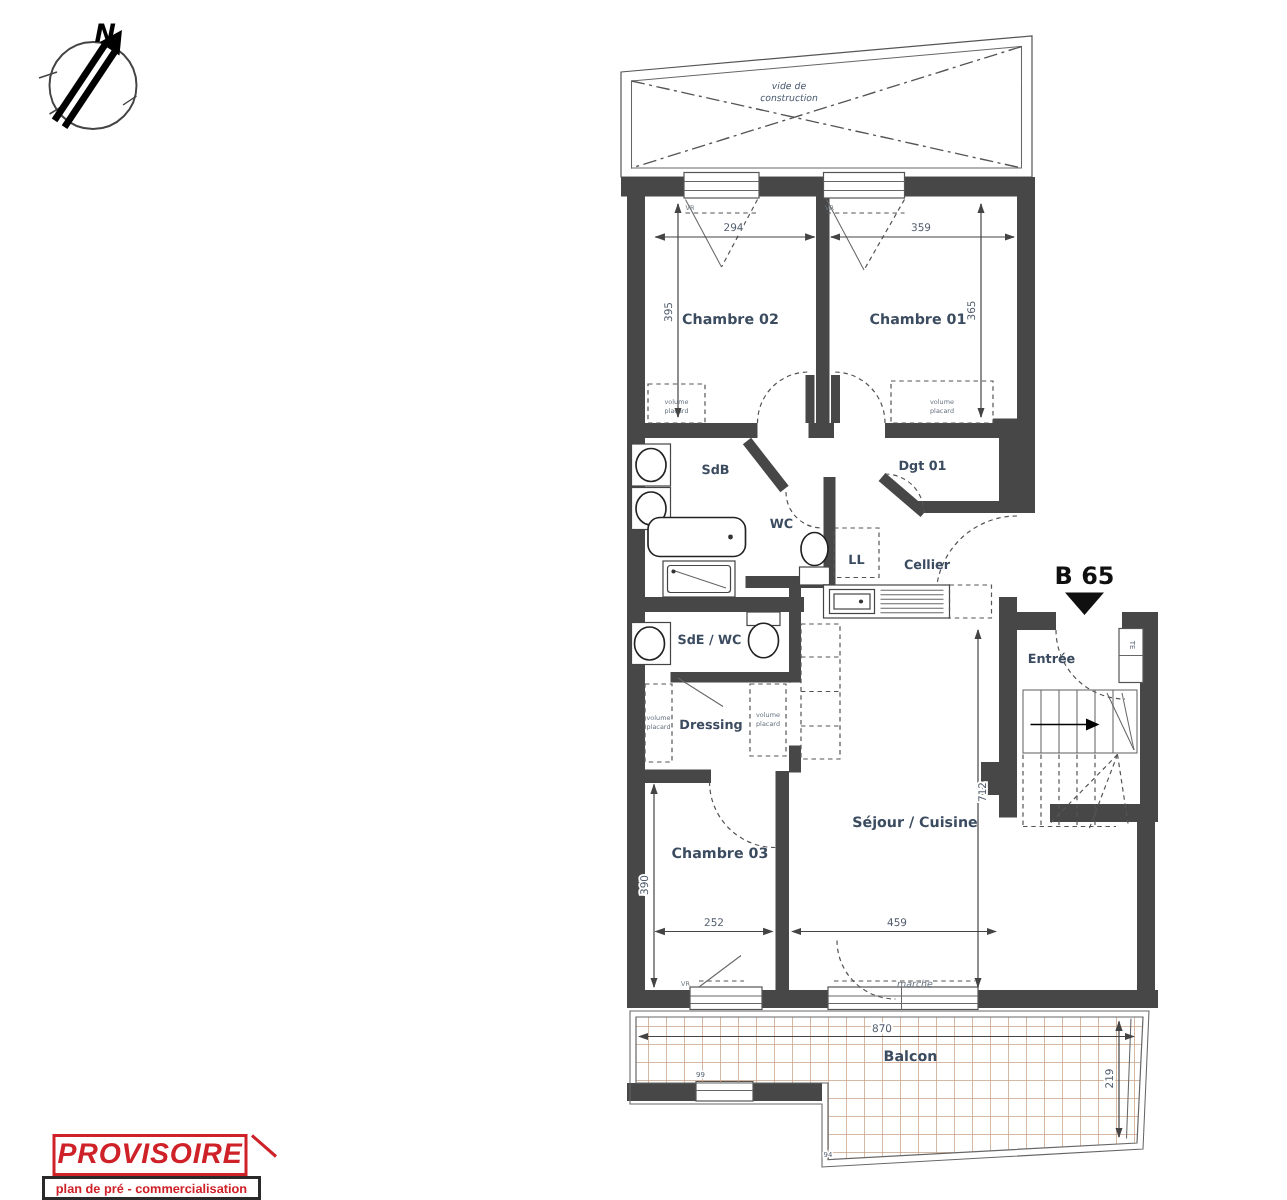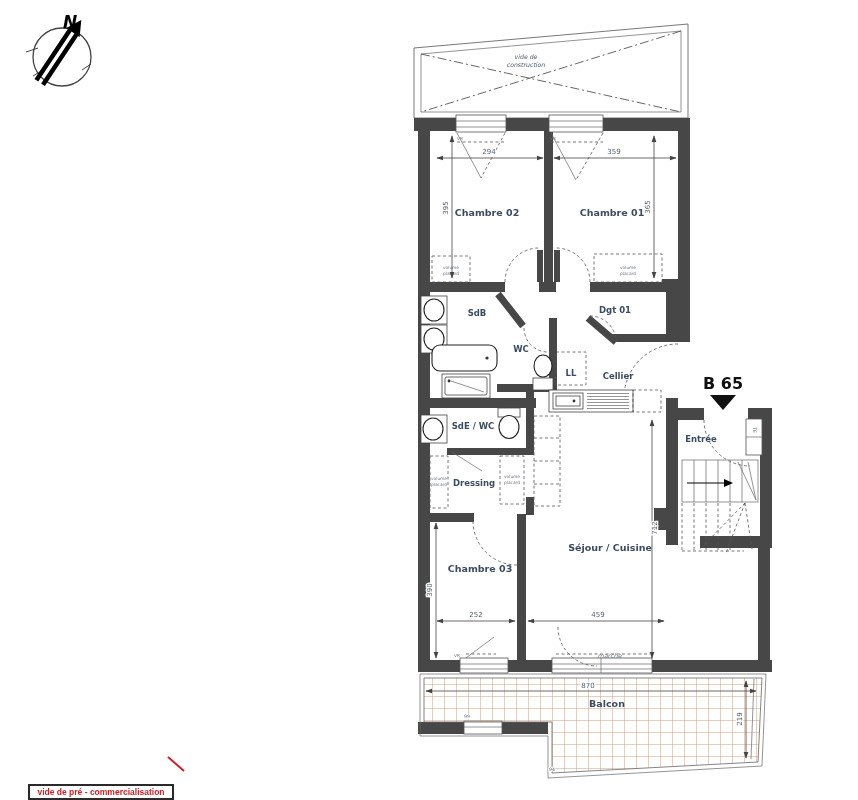--- a/index.html
+++ b/index.html
@@ -284,17 +284,20 @@
   </g>
 
   <g>
     <text x="723" y="389" class="b65" text-anchor="middle">B 65</text>
     <polygon points="710,395 736,395 723,410" fill="#101010"></polygon>
   </g>
 
   <line x1="168" y1="757" x2="184" y2="771" stroke="#cf2128" stroke-width="2"></line>
 </svg>
 
+<div class="stamp1">
+  <span>PROVISOIRE</span>
+</div>
 <div class="stamp2">
-  <span>vide de pré - commercialisation</span>
+  <span>plan de pré - commercialisation</span>
 </div>
 
 </div>
 
 </body></html>

